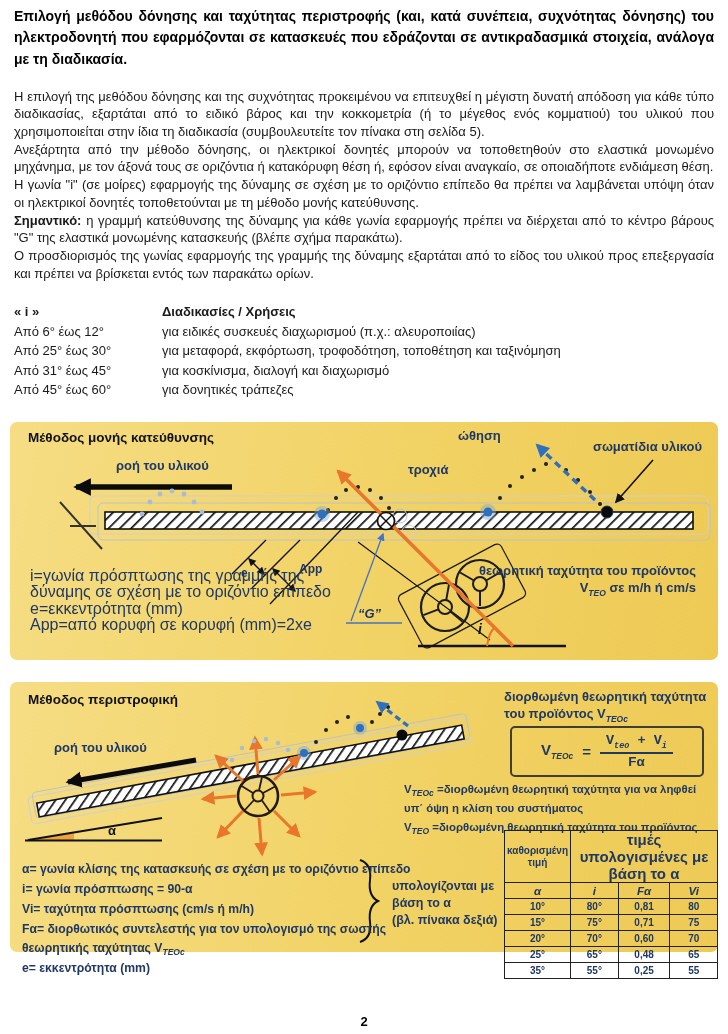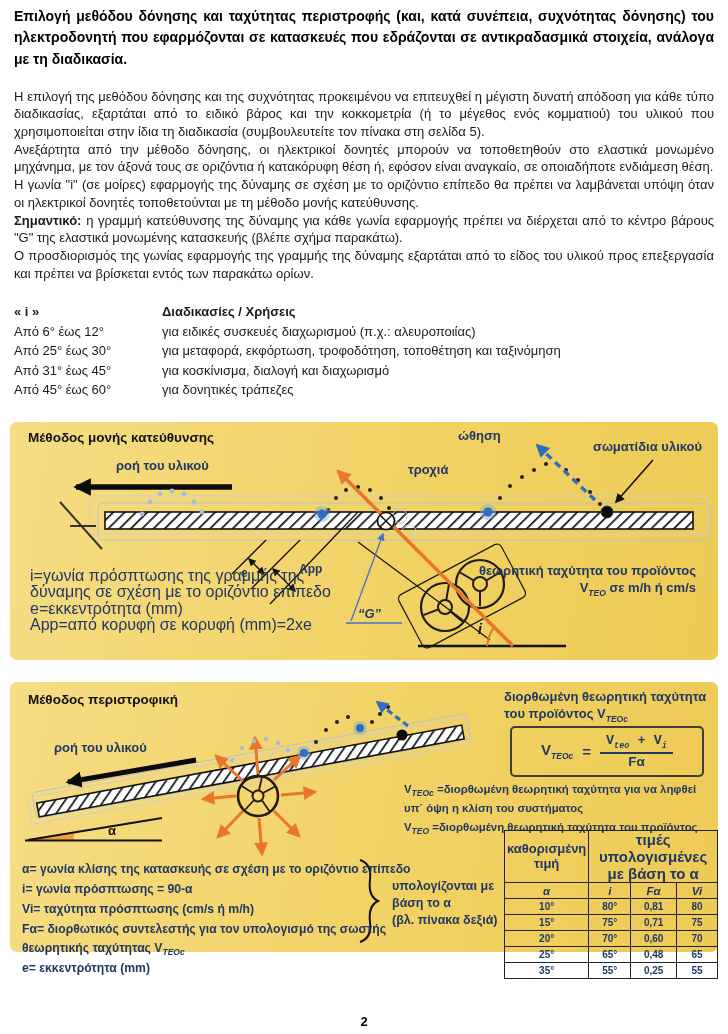--- a/index.html
+++ b/index.html
@@ -36,21 +36,21 @@
     display:flex; align-items:center; justify-content:center; gap:9px;
     color:#1f3864; font-weight:bold; font-size:15px;
   }
   .f-frac { display:inline-flex; flex-direction:column; align-items:center; font-size:13.5px; }
   .f-num { border-bottom:2px solid #1f3864; padding:0 6px 1px 6px;font-family:Liberation Mono, monospace; }
   .notes-block { position:absolute; left:394px; top:100px; color:#1f3864; font-weight:bold; font-size:11.4px; line-height:15px; }
   .legend-block { position:absolute; left:12px; top:180px; color:#1f3864; font-weight:bold; font-size:12.2px; line-height:15.5px; }
   .brace-note { position:absolute; left:382px; top:196px; color:#1f3864; font-weight:bold; font-size:12.5px; line-height:17px; }
   .vtable { position:absolute; left:494px; top:148px; border-collapse:collapse; }
   .vtable td { border:1.3px solid #222; color:#1f3864; font-weight:bold; text-align:center; padding:0 2px; }
-  .vt-h1 { font-size:13px; line-height:1.15; height:25px; width:56px; }
+  .vt-h1 { font-size:10px; line-height:1.15; height:25px; width:56px; }
   .vt-h2 { font-size:15px; line-height:1.15; }
   .vt-sub { font-style:italic; font-size:11.5px; height:15px; }
   .vt-d { font-size:10px; height:15px; }
   .c2 { width:44px; } .c3 { width:48px; } .c4 { width:44px; }
   .page-num { position:absolute; bottom:5px; left:0; right:0; text-align:center; font-weight:bold; font-size:13px; color:#000; }
 </style>
 </head>
 <body>
 
 <div class="page">

